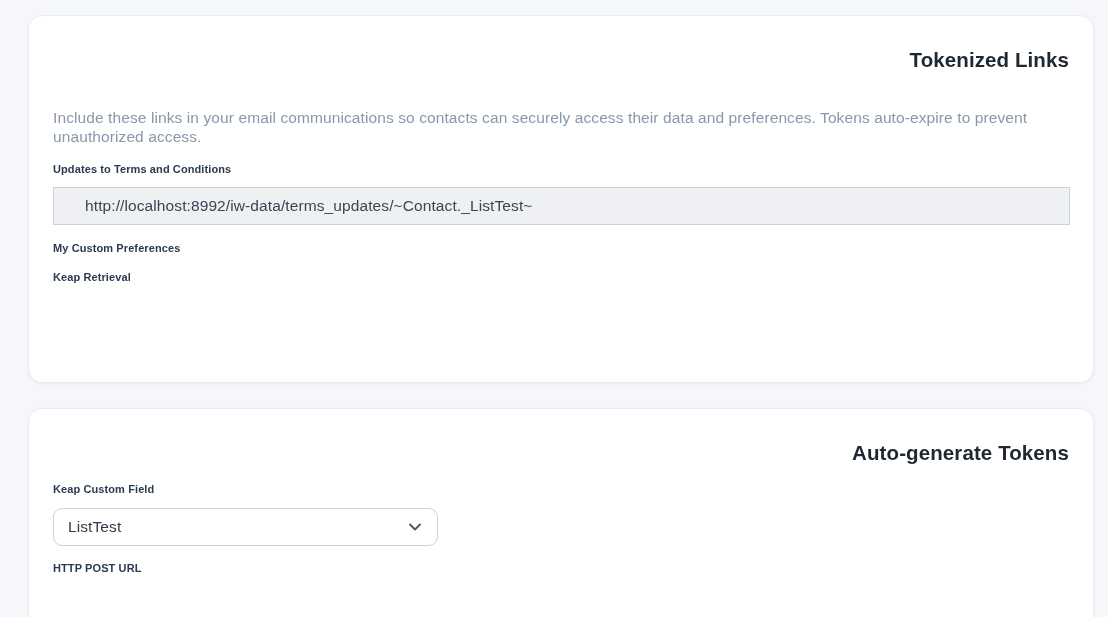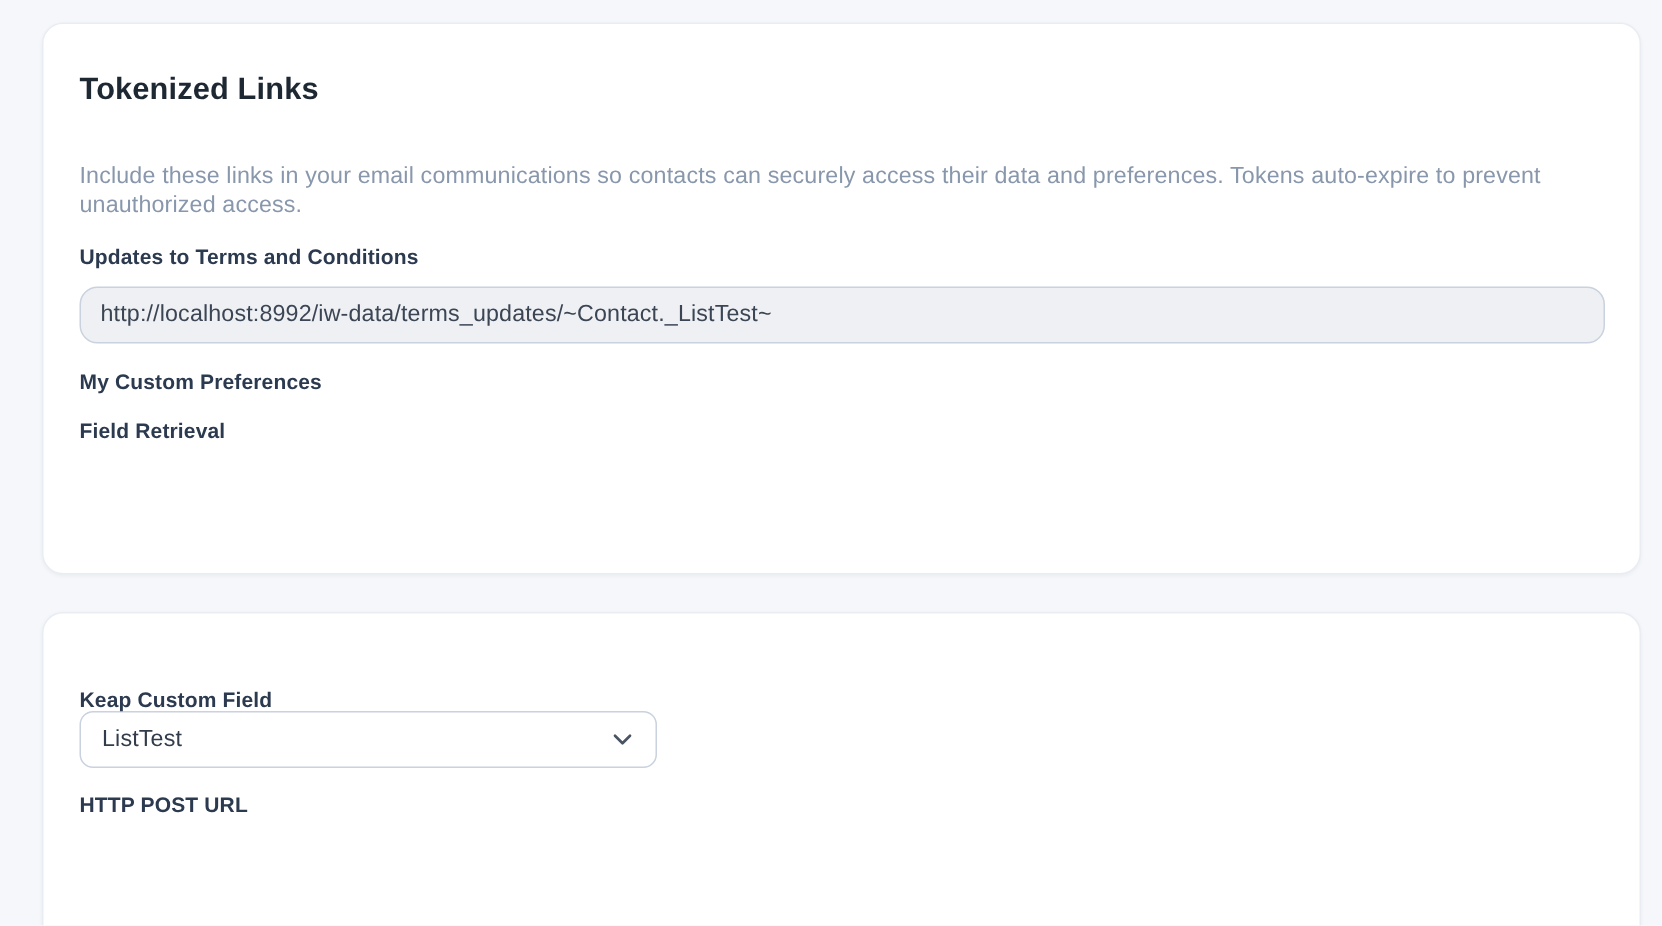--- a/index.html
+++ b/index.html
@@ -26,53 +26,55 @@
     padding: 32px 24px 24px 24px;
   }
   .card-1 { top: 15px; height: 368px; }
   .card-2 { top: 408px; height: 300px; }
   .card-title {
     font-size: 20.5px;
     font-weight: 700;
     color: #1e2833;
     letter-spacing: 0.1px;
     line-height: 1.2;
+    text-align: right;
   }
   .card-desc {
     margin-top: 35px;
     font-size: 15.5px;
     color: #8painted:;
     color: #8897ac;
     line-height: 1.25;
     letter-spacing: 0.1px;
   }
   .field-group { margin-top: 17px; }
   .field-label {
     display: block;
-    font-size: 14px;
+    font-size: 11px;
     font-weight: 700;
     color: #2c3a50;
     letter-spacing: 0.1px;
   }
   .url-input {
     display: block;
     margin-top: 12px;
     width: 1017px;
     height: 38px;
     background: #eef0f3;
     border: 1px solid #c9d2de;
-    border-radius: 12px;
-    padding: 0 13px;
+    border-radius: 0;
+    padding: 0 31px;
     font-family: "Liberation Sans", "DejaVu Sans", sans-serif;
     font-size: 15.5px;
     color: #3b4554;
     letter-spacing: 0.1px;
     outline: none;
   }
   .select-box {
+    margin-top: 13px;
     width: 385px;
     height: 38px;
     background: #ffffff;
     border: 1px solid #c9d2de;
     border-radius: 9px;
     display: flex;
     align-items: center;
     justify-content: space-between;
     padding: 0 14px;
     cursor: pointer;
@@ -101,25 +103,26 @@
     <div class="field-group">
       <label class="field-label">Updates to Terms and Conditions</label>
       <input type="text" class="url-input" readonly="" value="http://localhost:8992/iw-data/terms_updates/~Contact._ListTest~" style="">
     </div>
 
     <div class="field-group">
       <label class="field-label">My Custom Preferences</label>
     </div>
 
     <div class="field-group">
-      <label class="field-label">Field Retrieval</label>
+      <label class="field-label">Keap Retrieval</label>
     </div>
   </section>
 
   <section class="card card-2">
+    <h2 class="card-title">Auto-generate Tokens</h2>
 
     <div class="field-group">
       <label class="field-label">Keap Custom Field</label>
       <div class="select-box">
         <span class="select-value">ListTest</span>
         <svg class="chevron-icon" viewBox="0 0 16 16">
           <path d="M3 5.5 L8 10.5 L13 5.5" fill="none" stroke="#4a5463" stroke-width="1.8" stroke-linecap="round" stroke-linejoin="round"></path>
         </svg>
       </div>
     </div>

